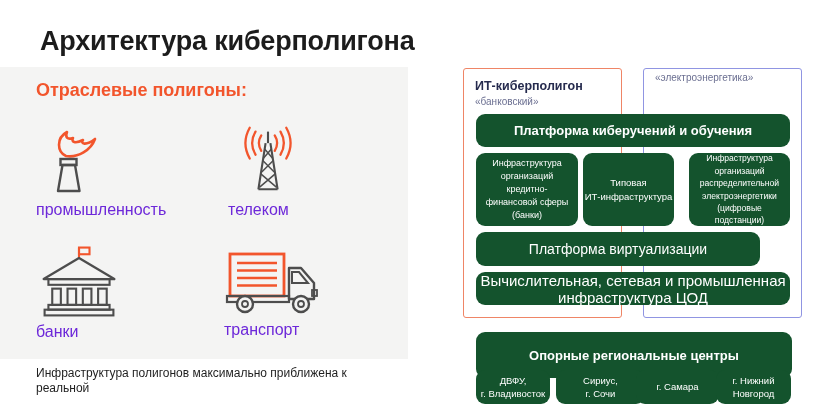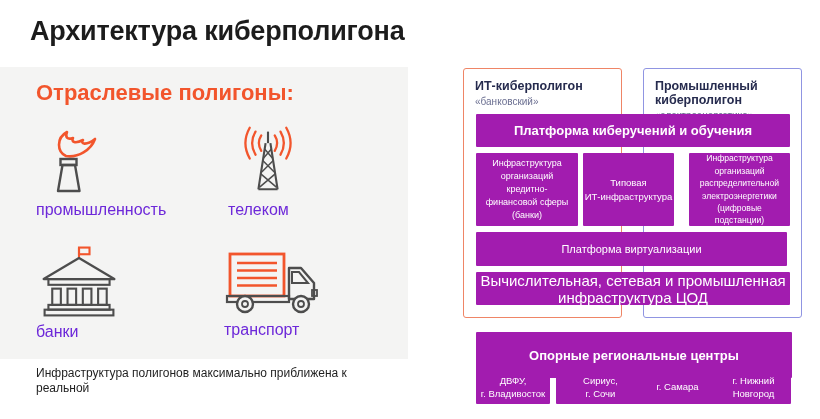--- a/index.html
+++ b/index.html
@@ -1,31 +1,31 @@
 <!DOCTYPE html>
 <html><head>
 <meta charset="utf-8">
 <style>
   html,body{margin:0;padding:0;background:#ffffff;}
   .slide{
     position:relative;width:820px;height:419px;background:#ffffff;
     font-family:"Liberation Sans", sans-serif;overflow:hidden;
   }
   .page-title{
-    position:absolute;left:30px;top:16px;margin:0;
+    position:absolute;left:30px;top:16px;margin:10px;
     font-size:27px;font-weight:700;color:#1c1c1c;letter-spacing:-0.2px;
   }
   
   .panel{
     position:absolute;left:0;top:67px;width:408px;height:292px;
     background:#f4f4f3;
   }
   .panel-heading{
     position:absolute;left:36px;top:13px;
-    font-size:22px;font-weight:700;color:#f2552c;
+    font-size:18px;font-weight:700;color:#f2552c;
   }
   .icon-item{position:absolute;}
   .icon-item .glyph{display:block;}
   .icon-label{
     font-size:16px;color:#6d28d9;margin-top:4px;
   }
   .footnote{
     position:absolute;left:36px;top:366px;width:340px;margin:0;
     font-size:12px;line-height:1.28;color:#1f1f1f;
   }
@@ -36,30 +36,30 @@
   }
   .group-box.orange{left:463px;border:1.5px solid #ef8566;}
   .group-box.blue{left:643px;border:1.5px solid #9095e2;}
   .group-title{
     margin:10px 0 0 11px;font-size:12.5px;font-weight:700;color:#262b4e;
   }
   .group-subtitle{
     margin:3px 0 0 11px;font-size:10px;color:#6b6f91;
   }
   .block{
-    position:absolute;background:#a21caf;color:#ffffff;
+    position:absolute;background:#14532d;color:#ffffff;
     display:flex;align-items:center;justify-content:center;
-    text-align:center;box-sizing:border-box;border-radius:1px;
+    text-align:center;box-sizing:border-box;border-radius:9px;
   }
   .pre{white-space:pre-line;}
   .b-training{left:476px;top:114px;width:314px;height:33px;font-size:13px;font-weight:700;}
   .b-infra1{left:476px;top:153px;width:102px;height:73px;font-size:9px;line-height:1.45;padding:8px 6px;}
   .b-infra2{left:583px;top:153px;width:91px;height:73px;font-size:9.5px;line-height:1.45;}
   .b-infra3{left:689px;top:153px;width:101px;height:73px;font-size:8.6px;line-height:1.45;padding:4px 3px;}
-  .b-virt{left:476px;top:232px;width:311px;height:34px;font-size:11px;text-align:right;}
+  .b-virt{left:476px;top:232px;width:284px;height:34px;font-size:14px;text-align:right;}
   .b-dc{left:476px;top:272px;width:314px;height:33px;font-size:15px;}
   .b-regional{left:476px;top:332px;width:316px;height:46px;font-size:13px;font-weight:700;}
   .b-city{top:370px;height:34px;width:74px;font-size:9.5px;line-height:1.4;}
   .b-city1{left:476px;}
   .b-city2{left:556px;width:89px;}
   .b-city3{left:636px;width:83px;}
   .b-city4{left:716px;width:75px;}
 </style>
 </head>
 <body>
@@ -131,21 +131,20 @@
   <p class="footnote">Инфраструктура полигонов максимально приближена к реальной</p>
 
   <div>
 
     <div class="group-box orange">
       <div class="group-title">ИТ-киберполигон</div>
       <div class="group-subtitle">«банковский»</div>
     </div>
 
     <div class="group-box blue">
-      <div class="group-title">Промышленный киберполигон</div>
       <div class="group-subtitle">«электроэнергетика»</div>
     </div>
 
     <div class="block b-training">Платформа киберучений и обучения</div>
 
     <div class="block b-infra1">Инфраструктура организаций кредитно-финансовой сферы (банки)</div>
     <div class="block b-infra2 pre">Типовая
 ИТ-инфраструктура</div>
     <div class="block b-infra3">Инфраструктура организаций распределительной электроэнергетики (цифровые подстанции)</div>
 

